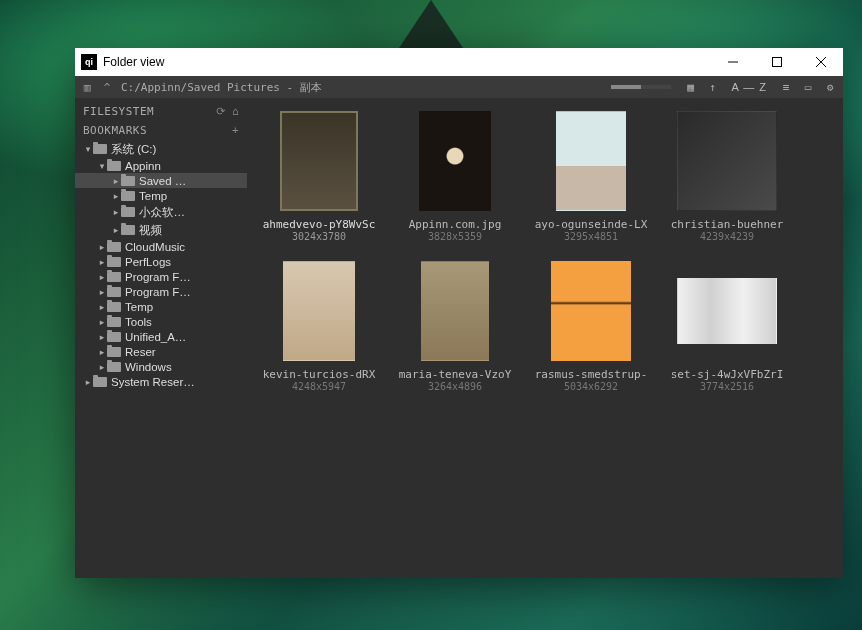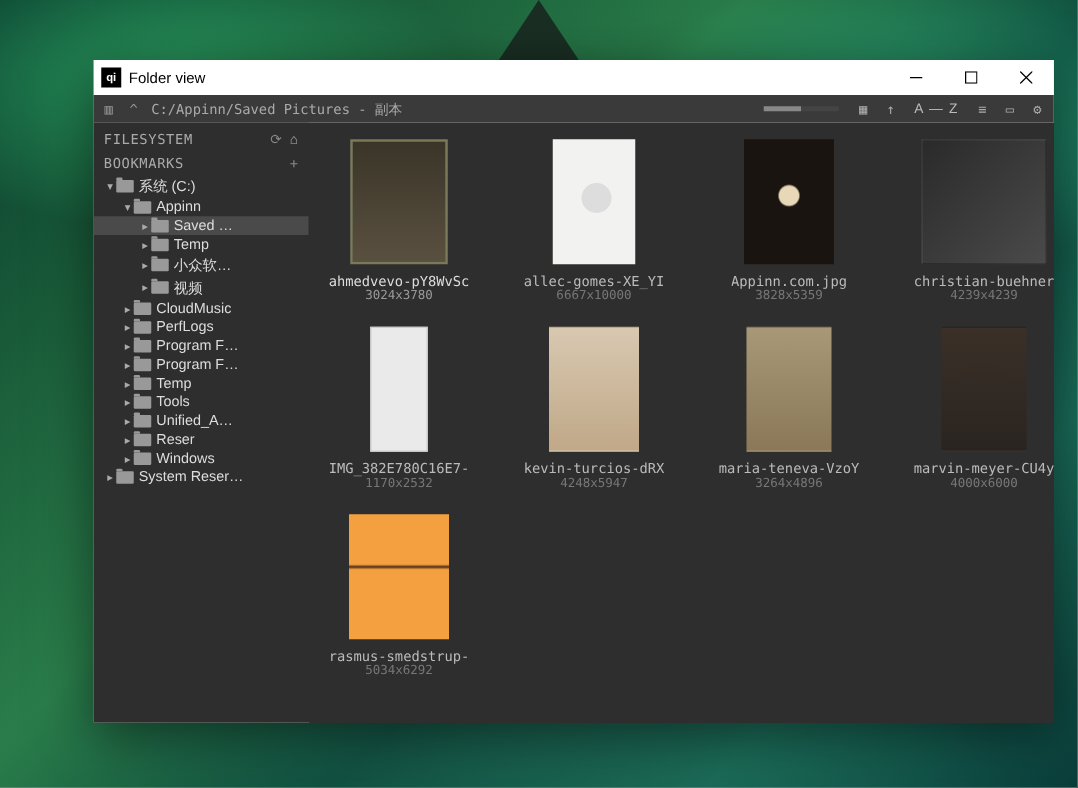--- a/index.html
+++ b/index.html
@@ -155,21 +155,21 @@
   }
   .content {
     flex: 1;
     background: #2e2e2e;
     padding: 8px 8px;
     overflow: auto;
   }
   .grid {
     display: grid;
     grid-template-columns: repeat(4, 128px);
-    gap: 14px 28px;
+    gap: 14px 8px;
   }
   .thumb-cell {
     display: flex;
     flex-direction: column;
     align-items: center;
     cursor: pointer;
   }
   .thumb-wrap {
     height: 110px;
     display: flex;
@@ -358,71 +358,64 @@
       <div class="grid" id="grid">
           <div class="thumb-cell selected">
             <div class="thumb-wrap">
               <div class="thumb t0"></div>
             </div>
             <div class="fname">ahmedvevo-pY8WvSc</div>
             <div class="dims">3024x3780</div>
           </div>
           <div class="thumb-cell">
             <div class="thumb-wrap">
-              <div class="thumb t1"></div>
-            </div>
-            <div class="fname">allec-gomes-XE_YI</div>
-            <div class="dims">6667x10000</div>
-          </div>
-          <div class="thumb-cell">
-            <div class="thumb-wrap">
               <div class="thumb t2"></div>
             </div>
             <div class="fname">Appinn.com.jpg</div>
             <div class="dims">3828x5359</div>
           </div>
           <div class="thumb-cell">
             <div class="thumb-wrap">
+              <div class="thumb t3"></div>
+            </div>
+            <div class="fname">ayo-ogunseinde-LX</div>
+            <div class="dims">3295x4851</div>
+          </div>
+          <div class="thumb-cell">
+            <div class="thumb-wrap">
               <div class="thumb t4"></div>
             </div>
             <div class="fname">christian-buehner</div>
             <div class="dims">4239x4239</div>
           </div>
           <div class="thumb-cell">
             <div class="thumb-wrap">
-              <div class="thumb t5"></div>
-            </div>
-            <div class="fname">IMG_382E780C16E7-</div>
-            <div class="dims">1170x2532</div>
-          </div>
-          <div class="thumb-cell">
-            <div class="thumb-wrap">
               <div class="thumb t7"></div>
             </div>
             <div class="fname">kevin-turcios-dRX</div>
             <div class="dims">4248x5947</div>
           </div>
           <div class="thumb-cell">
             <div class="thumb-wrap">
               <div class="thumb t8"></div>
             </div>
             <div class="fname">maria-teneva-VzoY</div>
             <div class="dims">3264x4896</div>
           </div>
           <div class="thumb-cell">
             <div class="thumb-wrap">
-              <div class="thumb t9"></div>
-            </div>
-            <div class="fname">marvin-meyer-CU4y</div>
-            <div class="dims">4000x6000</div>
-          </div>
-          <div class="thumb-cell">
-            <div class="thumb-wrap">
               <div class="thumb t10"></div>
             </div>
             <div class="fname">rasmus-smedstrup-</div>
             <div class="dims">5034x6292</div>
+          </div>
+          <div class="thumb-cell">
+            <div class="thumb-wrap">
+              <div class="thumb t11"></div>
+            </div>
+            <div class="fname">set-sj-4wJxVFbZrI</div>
+            <div class="dims">3774x2516</div>
           </div>
         </div>
     </div>
   </div>
 
 </div>
 
 </body></html>

